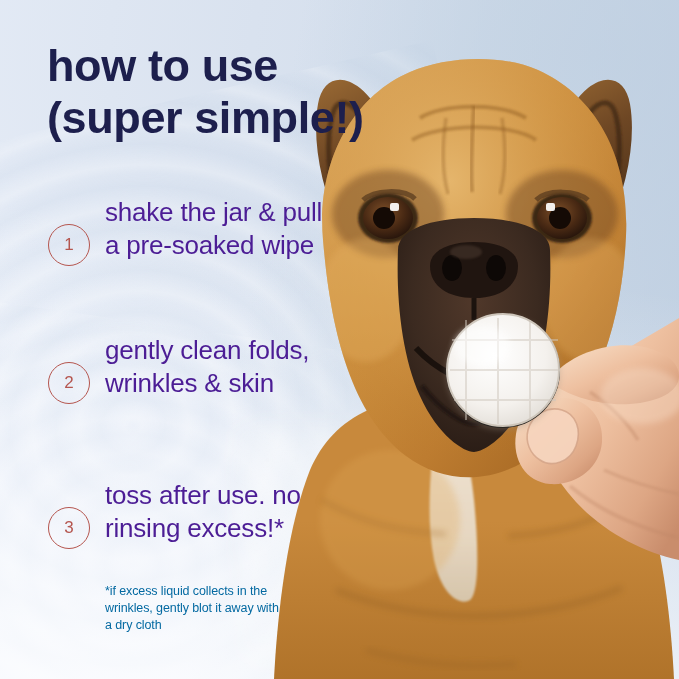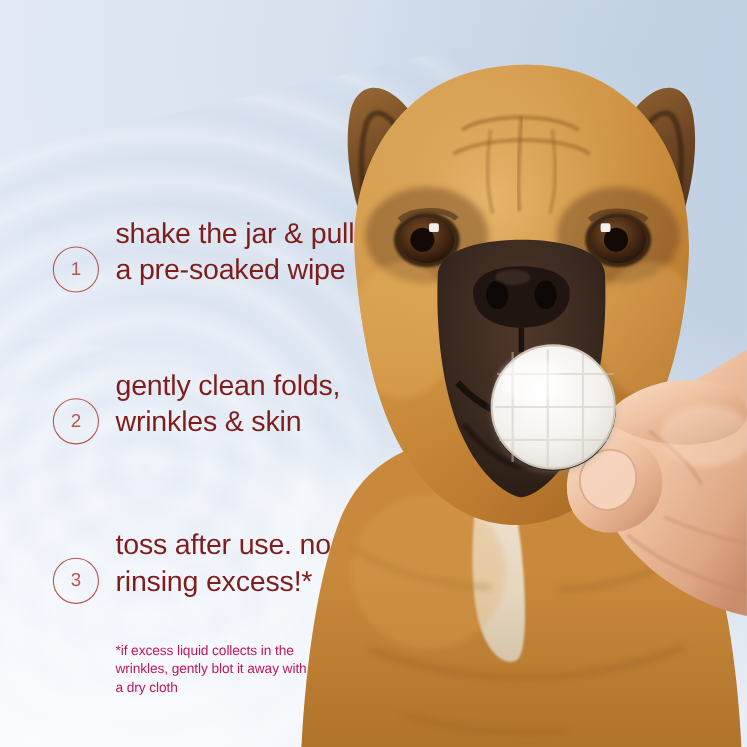--- a/index.html
+++ b/index.html
@@ -134,33 +134,33 @@
   }
   .step-1 .step-badge { top: 28px; }
   .step-2 .step-badge { top: 28px; }
   .step-3 .step-badge { top: 28px; }
 
   .step-text {
     position: absolute;
     left: 105px;
     top: 0;
     width: 230px;
-    color: #7f1d1d;
+    color: #4c1d95;
     font-size: 26px;
     line-height: 1.28;
     font-weight: 400;
     letter-spacing: -0.2px;
   }
 
   .footnote {
     position: absolute;
     left: 105px;
     top: 104px;
     width: 175px;
-    color: #be185d;
+    color: #0369a1;
     font-size: 12.5px;
     line-height: 1.36;
     font-weight: 400;
     letter-spacing: -0.1px;
   }
 
   
   .photo {
     position: absolute;
     left: 270px;
@@ -365,20 +365,22 @@
           <path d="M180,370 L290,370"></path>
           <path d="M184,400 L286,400"></path>
         </g>
         <circle cx="233" cy="370" r="56" fill="none" stroke="#cdc5ba" stroke-width="2"></circle>
         <ellipse cx="212" cy="346" rx="28" ry="20" fill="#ffffff" opacity="0.5" filter="url(#softBlur)"></ellipse>
       </g>
     </svg>
   </div>
 
   <div class="headline">
+    <span class="l1">how to use</span>
+    <span class="l2">(super simple!)</span>
   </div>
 
   <div class="steps">
 
     <div class="step step-1">
       <div class="step-badge">1</div>
       <div class="step-text">shake the jar &amp; pull a pre-soaked wipe</div>
     </div>
 
     <div class="step step-2">

